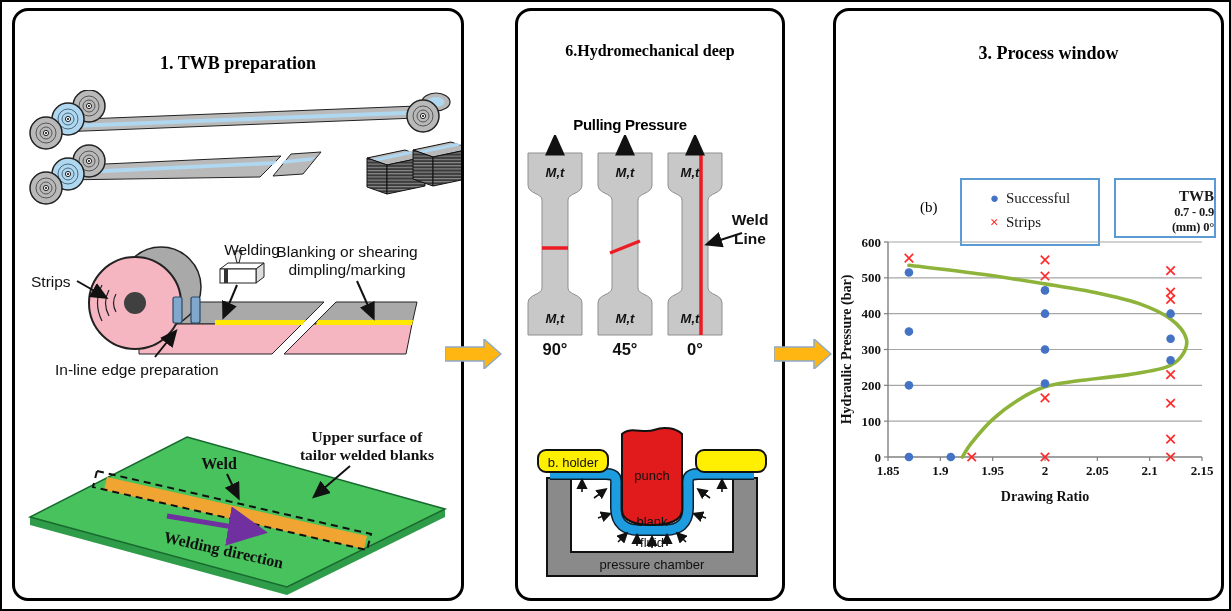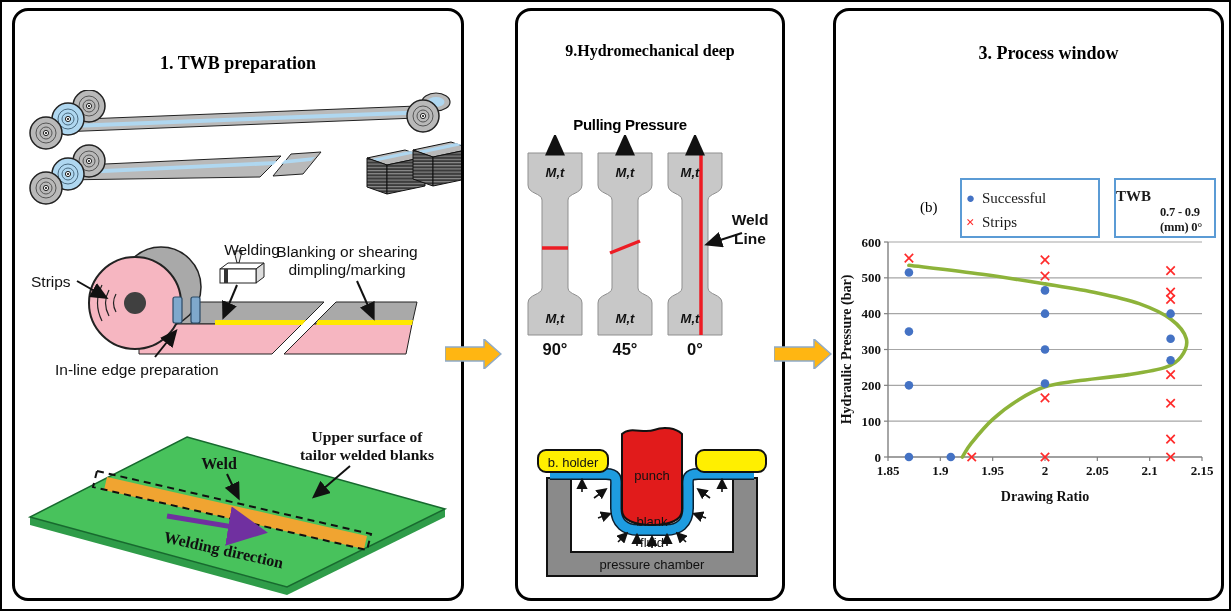--- a/index.html
+++ b/index.html
@@ -21,22 +21,22 @@
   .bserif{font-family:"Liberation Serif",serif;font-weight:bold;}
   .pulling{font-weight:bold;font-size:15px;letter-spacing:-0.3px;color:#000;text-align:center;}
   .mtlabel{font:italic 700 13px "Liberation Sans",sans-serif;}
   .anglabel{font:700 16.5px "Liberation Sans",sans-serif;}
   .weldlinelabel{font:700 15.5px "Liberation Sans",sans-serif;}
   .schlabel{font:13px "Liberation Sans",sans-serif;}
   .tick{font:700 13px "Liberation Serif",serif;}
   .axis-label{font:700 14px "Liberation Serif",serif;}
   .legend-box{position:absolute;border:2px solid #5B9BD5;background:#fff;
               font-family:"Liberation Serif",serif;font-size:15px;color:#1a1a1a;}
-  #legend{left:124px;top:167px;width:140px;height:60px;padding:6px 0 0 4px;line-height:24px;}
-  #twb-box{left:278px;top:167px;width:102px;height:60px;text-align:left;font-weight:bold;padding-top:8px;}
+  #legend{left:124px;top:167px;width:140px;height:68px;padding:6px 0 0 28px;line-height:24px;}
+  #twb-box{left:278px;top:167px;width:102px;height:60px;text-align:right;font-weight:bold;padding-top:8px;}
   #twb-box .line2{font-size:12.5px;letter-spacing:-0.2px;margin-left:44px;}
   .marker{display:inline-block;width:16px;font-weight:bold;}
   #sub-b{left:84px;top:188px;font-family:"Liberation Serif",serif;font-size:15px;}
 </style>
 </head>
 <body>
 
 <div class="canvas">
 
   <svg width="0" height="0" style="position:absolute">
@@ -166,21 +166,21 @@
       <text class="bserif" font-size="16" x="204" y="77" text-anchor="middle">Weld</text>
       <line x1="212" y1="82" x2="223" y2="105" stroke="#111" stroke-width="2" marker-end="url(#ah-black)"></line>
       <text class="bserif" font-size="15.5" x="352" y="50" text-anchor="middle">Upper surface of</text>
       <text class="bserif" font-size="15.5" x="352" y="68" text-anchor="middle">tailor welded blanks</text>
       <line x1="335" y1="74" x2="300" y2="104" stroke="#111" stroke-width="2" marker-end="url(#ah-black)"></line>
     </svg>
   </div>
 
   <div class="panel" id="panel-hdd">
     <div class="panel-title">
-      <div>9.Hydromechanical deep</div>
+      <div>6.Hydromechanical deep</div>
     </div>
     <div class="abs pulling" style="left:12px;top:105px;width:200px">Pulling Pressure</div>
 
     <svg class="abs" style="left:4px;top:124px" width="258" height="228">
 
       <g transform="translate(6,18)">
         <use href="#dogbone" fill="#c8c8c8" stroke="#8f8f8f" stroke-width="1"></use>
         <line x1="14" y1="95" x2="40" y2="95" stroke="#ED1C24" stroke-width="3.5"></line>
         <text class="mtlabel" x="27" y="24" text-anchor="middle">M,t</text>
         <text class="mtlabel" x="27" y="170" text-anchor="middle">M,t</text>

